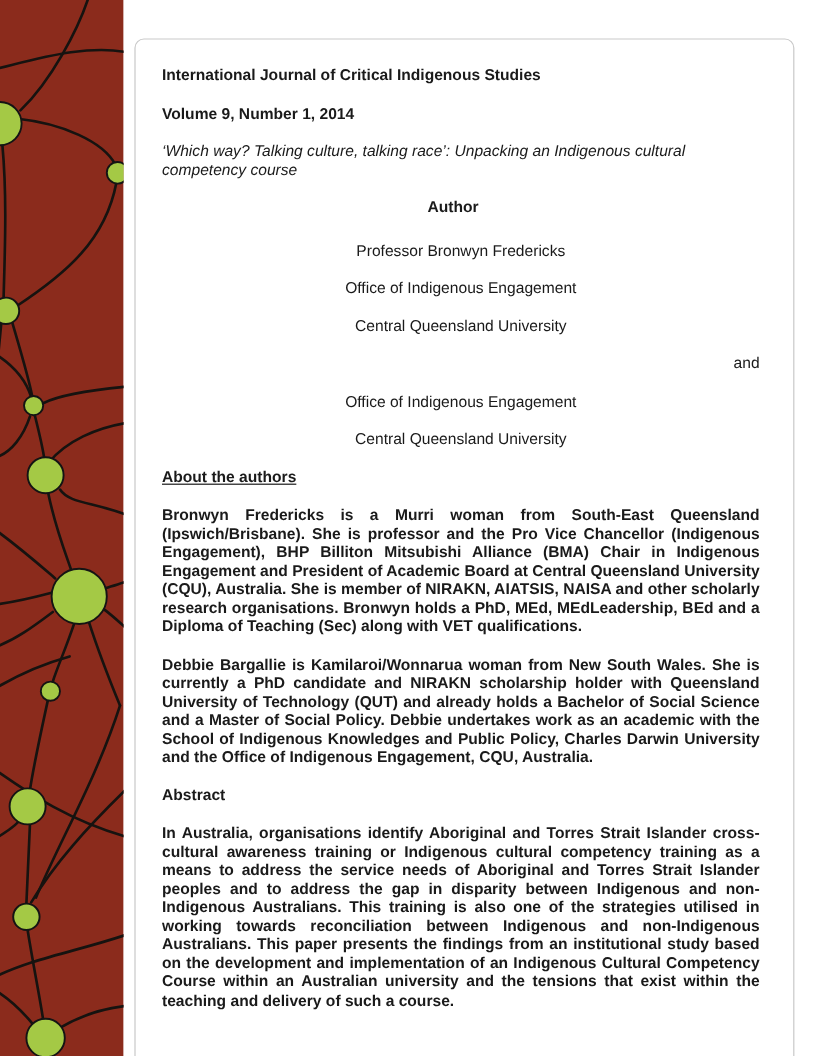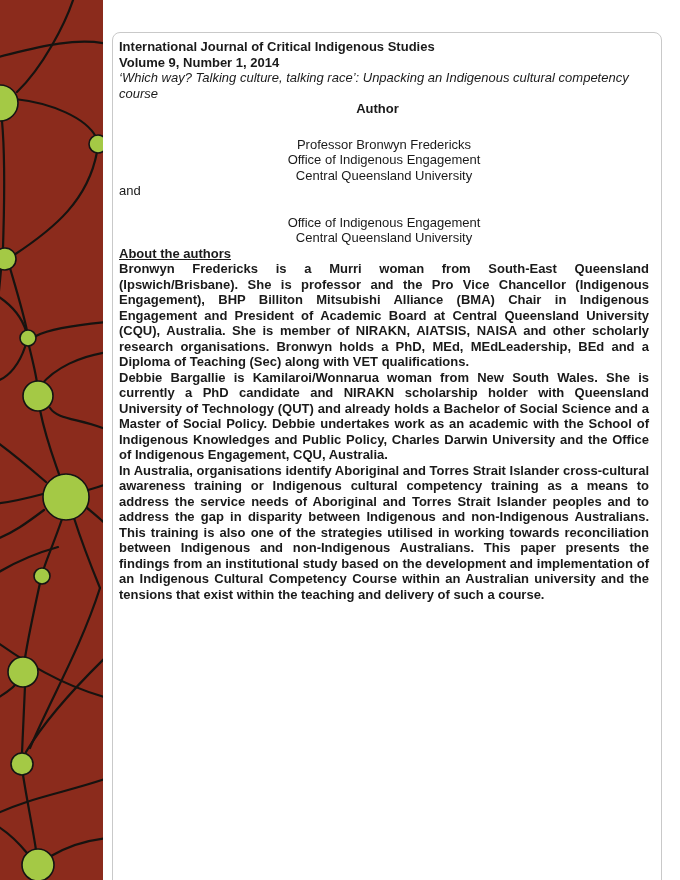--- a/index.html
+++ b/index.html
@@ -41,28 +41,28 @@
     width: 550px;
     height: 860px;
     box-sizing: border-box;
     border: 1px solid #c9c9c9;
     border-radius: 8px 8px 0 0;
     padding: 6px 12px 0 6px;
     background: #ffffff;
     font-size: 13px;
     line-height: 15.5px;
   }
-  .page p { margin: 0; }
+  .page p { margin: 16px; }
   .journal   { font-weight: bold; }
   .volume    { font-weight: bold; margin-top: 15px; }
   .title     { font-weight: normal; font-style: italic; margin-top: 46px; }
   .author-head { font-weight: bold; text-align: center; margin-top: 31px; padding-right: 13px; }
   .auth-block  { text-align: center; margin-top: 20px; }
   .auth-block.second { margin-top: 16px; }
-  .and-line    { margin-top: 17px; }
+  .and-line    { text-align: right; margin-top: 17px; }
   .about-head  { font-weight: bold; margin-top: 16px; text-decoration: underline; }
   .body-para   { text-align: justify; margin-top: 16px; font-weight: bold; }
   .abstract-head { font-weight: bold; margin-top: 37px; }
 </style>
 </head>
 <body>
 
 <aside class="sidebar">
   <svg width="103" height="880" viewBox="0 0 103 880" xmlns="http://www.w3.org/2000/svg">
     <rect class="sb-bg" x="0" y="0" width="103" height="880"></rect>
@@ -135,14 +135,15 @@
   <div class="auth-block second">
     <p>Office of Indigenous Engagement</p>
     <p>Central Queensland University</p>
   </div>
 
   <p class="about-head">About the authors</p>
 
   <p class="body-para">Bronwyn Fredericks is a Murri woman from South-East Queensland (Ipswich/Brisbane). She is professor and the Pro Vice Chancellor (Indigenous Engagement), BHP Billiton Mitsubishi Alliance (BMA) Chair in Indigenous Engagement and President of Academic Board at Central Queensland University (CQU), Australia. She is member of NIRAKN, AIATSIS, NAISA and other scholarly research organisations. Bronwyn holds a PhD, MEd, MEdLeadership, BEd and a Diploma of Teaching (Sec) along with VET qualifications.</p>
   <p class="body-para">Debbie Bargallie is Kamilaroi/Wonnarua woman from New South Wales. She is currently a PhD candidate and NIRAKN scholarship holder with Queensland University of Technology (QUT) and already holds a Bachelor of Social Science and a Master of Social Policy. Debbie undertakes work as an academic with the School of Indigenous Knowledges and Public Policy, Charles Darwin University and the Office of Indigenous Engagement, CQU, Australia.</p>
 
+  <p class="abstract-head">Abstract</p>
   <p class="body-para">In Australia, organisations identify Aboriginal and Torres Strait Islander cross-cultural awareness training or Indigenous cultural competency training as a means to address the service needs of Aboriginal and Torres Strait Islander peoples and to address the gap in disparity between Indigenous and non-Indigenous Australians. This training is also one of the strategies utilised in working towards reconciliation between Indigenous and non-Indigenous Australians. This paper presents the findings from an institutional study based on the development and implementation of an Indigenous Cultural Competency Course within an Australian university and the tensions that exist within the teaching and delivery of such a course.</p>
 </main>
 
 </body></html>

